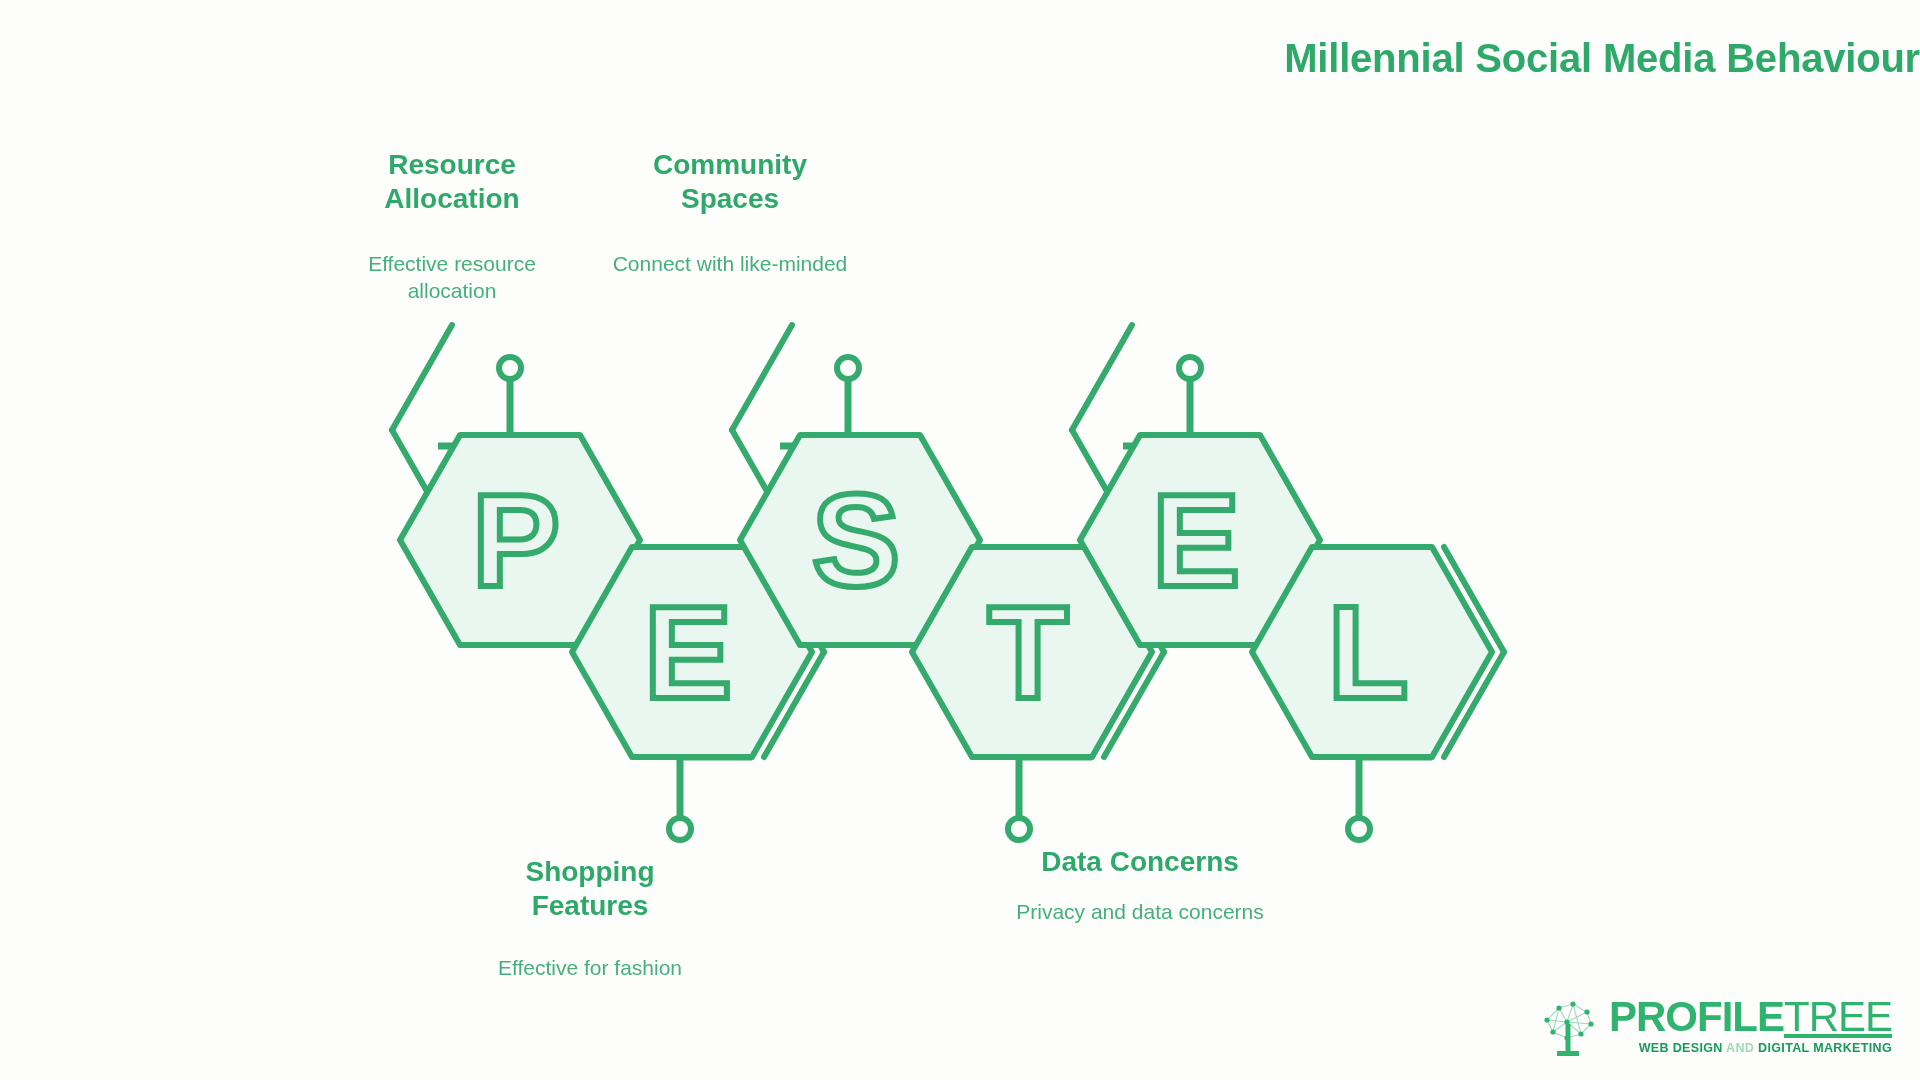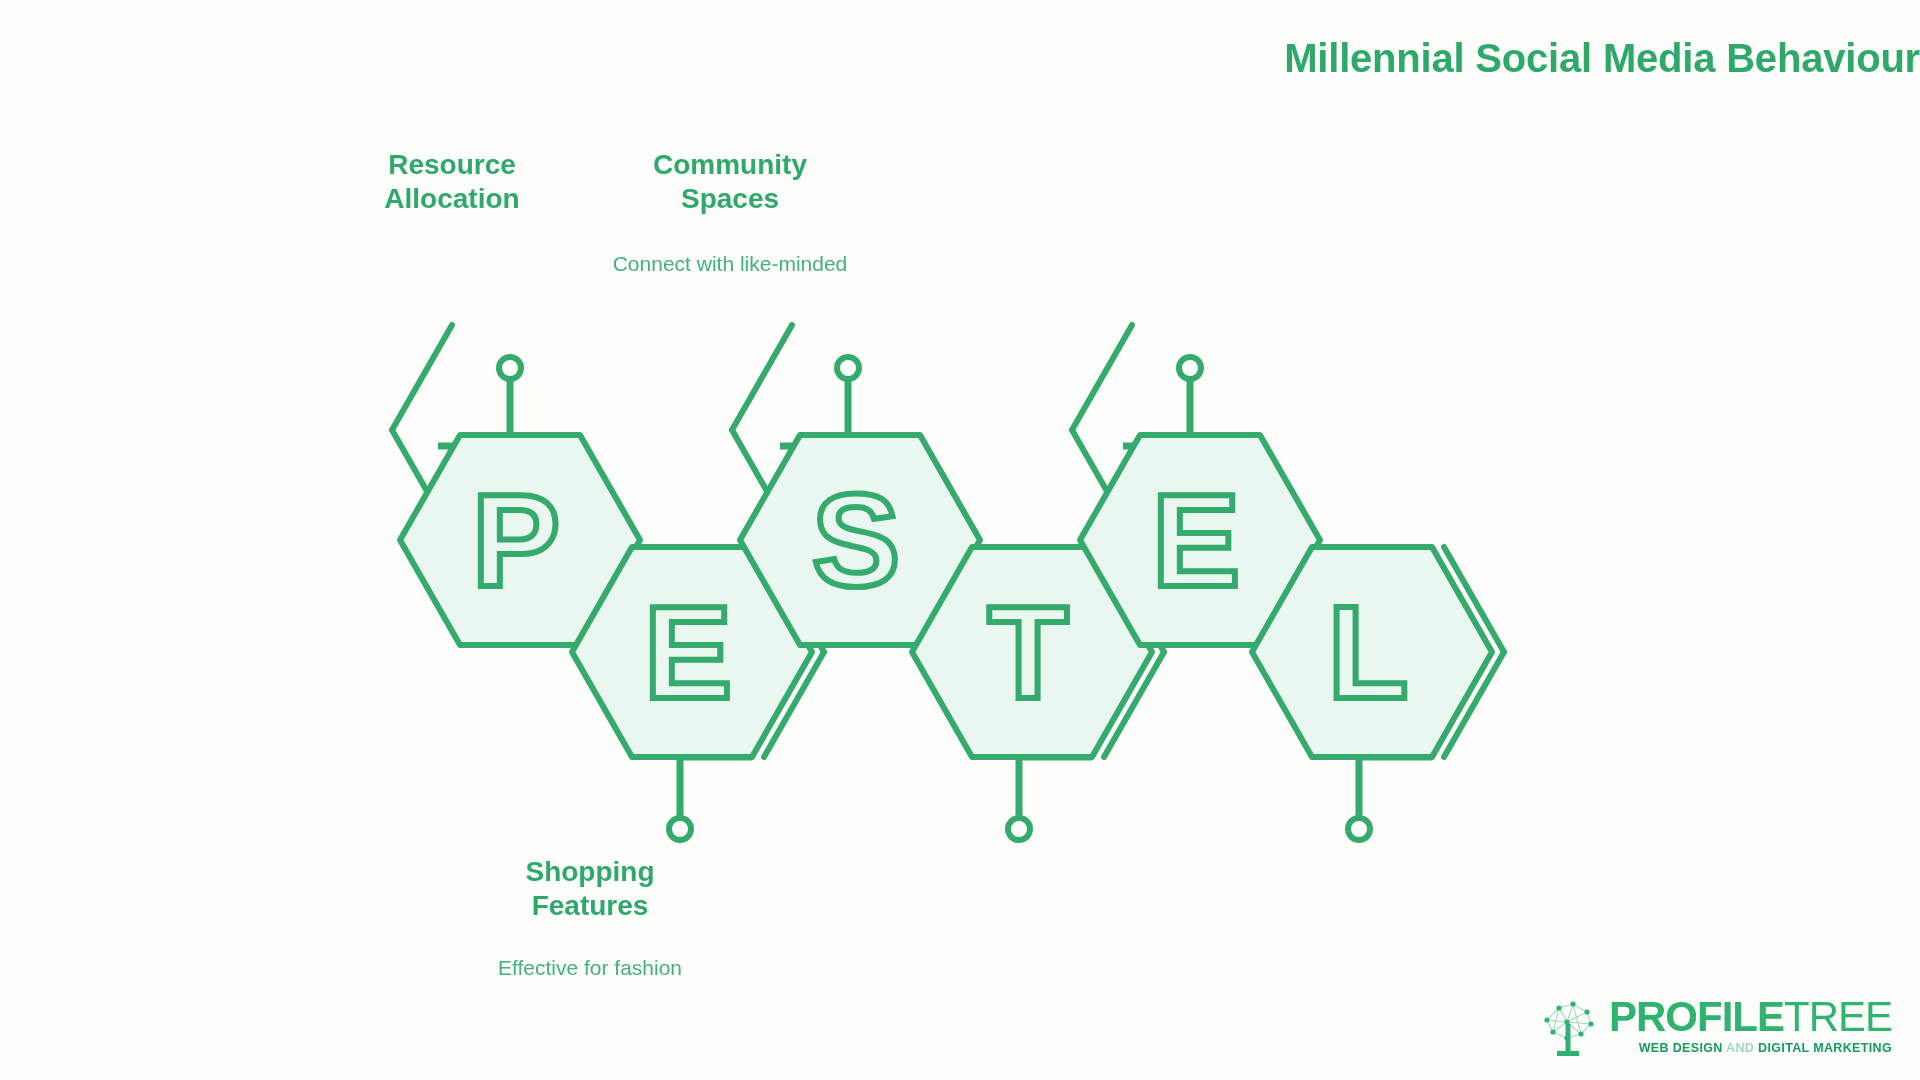--- a/index.html
+++ b/index.html
@@ -94,21 +94,21 @@
   }
   .logo-mark { width: 64px; height: 64px; flex: 0 0 auto; }
   .logo-text { display: flex; flex-direction: column; }
   .logo-word {
     font-size: 42px;
     font-weight: bold;
     letter-spacing: -1px;
     line-height: 0.95;
   }
   .logo-word .lw-a { color: #2fb36f; }
-  .logo-word .lw-b { color: #2fb36f; font-weight: normal; }
+  .logo-word .lw-b { color: #2fb36f; font-weight: normal; text-decoration: underline; }
   .logo-tag {
     font-size: 12.5px;
     font-weight: bold;
     letter-spacing: 0.35px;
     margin-top: 4px;
     text-align: right;
   }
   .logo-tag .tg-dark { color: #159a5f; }
   .logo-tag .tg-light { color: #9fd9bc; text-align: center; }
 </style>
@@ -217,36 +217,41 @@
     <g>
       <path class="hexghost" d="M 1504,652 L 1444,547"></path>
       <path class="hexghost" d="M 1504,652 L 1444,757"></path>
     </g>
 
   </svg>
 
   <div class="label-block top-1">
     <div class="lb-title">Resource
 Allocation</div>
+    <div class="lb-desc">Effective resource allocation</div>
   </div>
 
   <div class="label-block top-2">
     <div class="lb-title">Community
 Spaces</div>
     <div class="lb-desc">Connect with like-minded</div>
   </div>
 
 
   <div class="label-block bot-1">
     <div class="lb-title">Shopping
 Features</div>
     <div class="lb-desc">Effective for fashion</div>
   </div>
 
 
+  <div class="label-block bot-3">
+    <div class="lb-title">Data Concerns</div>
+    <div class="lb-desc">Privacy and data concerns</div>
+  </div>
 
   <div class="logo">
     <svg class="logo-mark" viewBox="0 0 64 64">
       <g stroke="#9fd9bc" stroke-width="1.1" fill="none">
         <path d="M10 26 L22 14 L36 10 L50 18 L54 30 L44 40 L30 44 L16 38 Z"></path>
         <path d="M22 14 L30 28 L50 18"></path>
         <path d="M10 26 L30 28 L44 40"></path>
         <path d="M36 10 L30 28 L16 38"></path>
         <path d="M30 28 L54 30"></path>
         <path d="M22 14 L16 38"></path>

